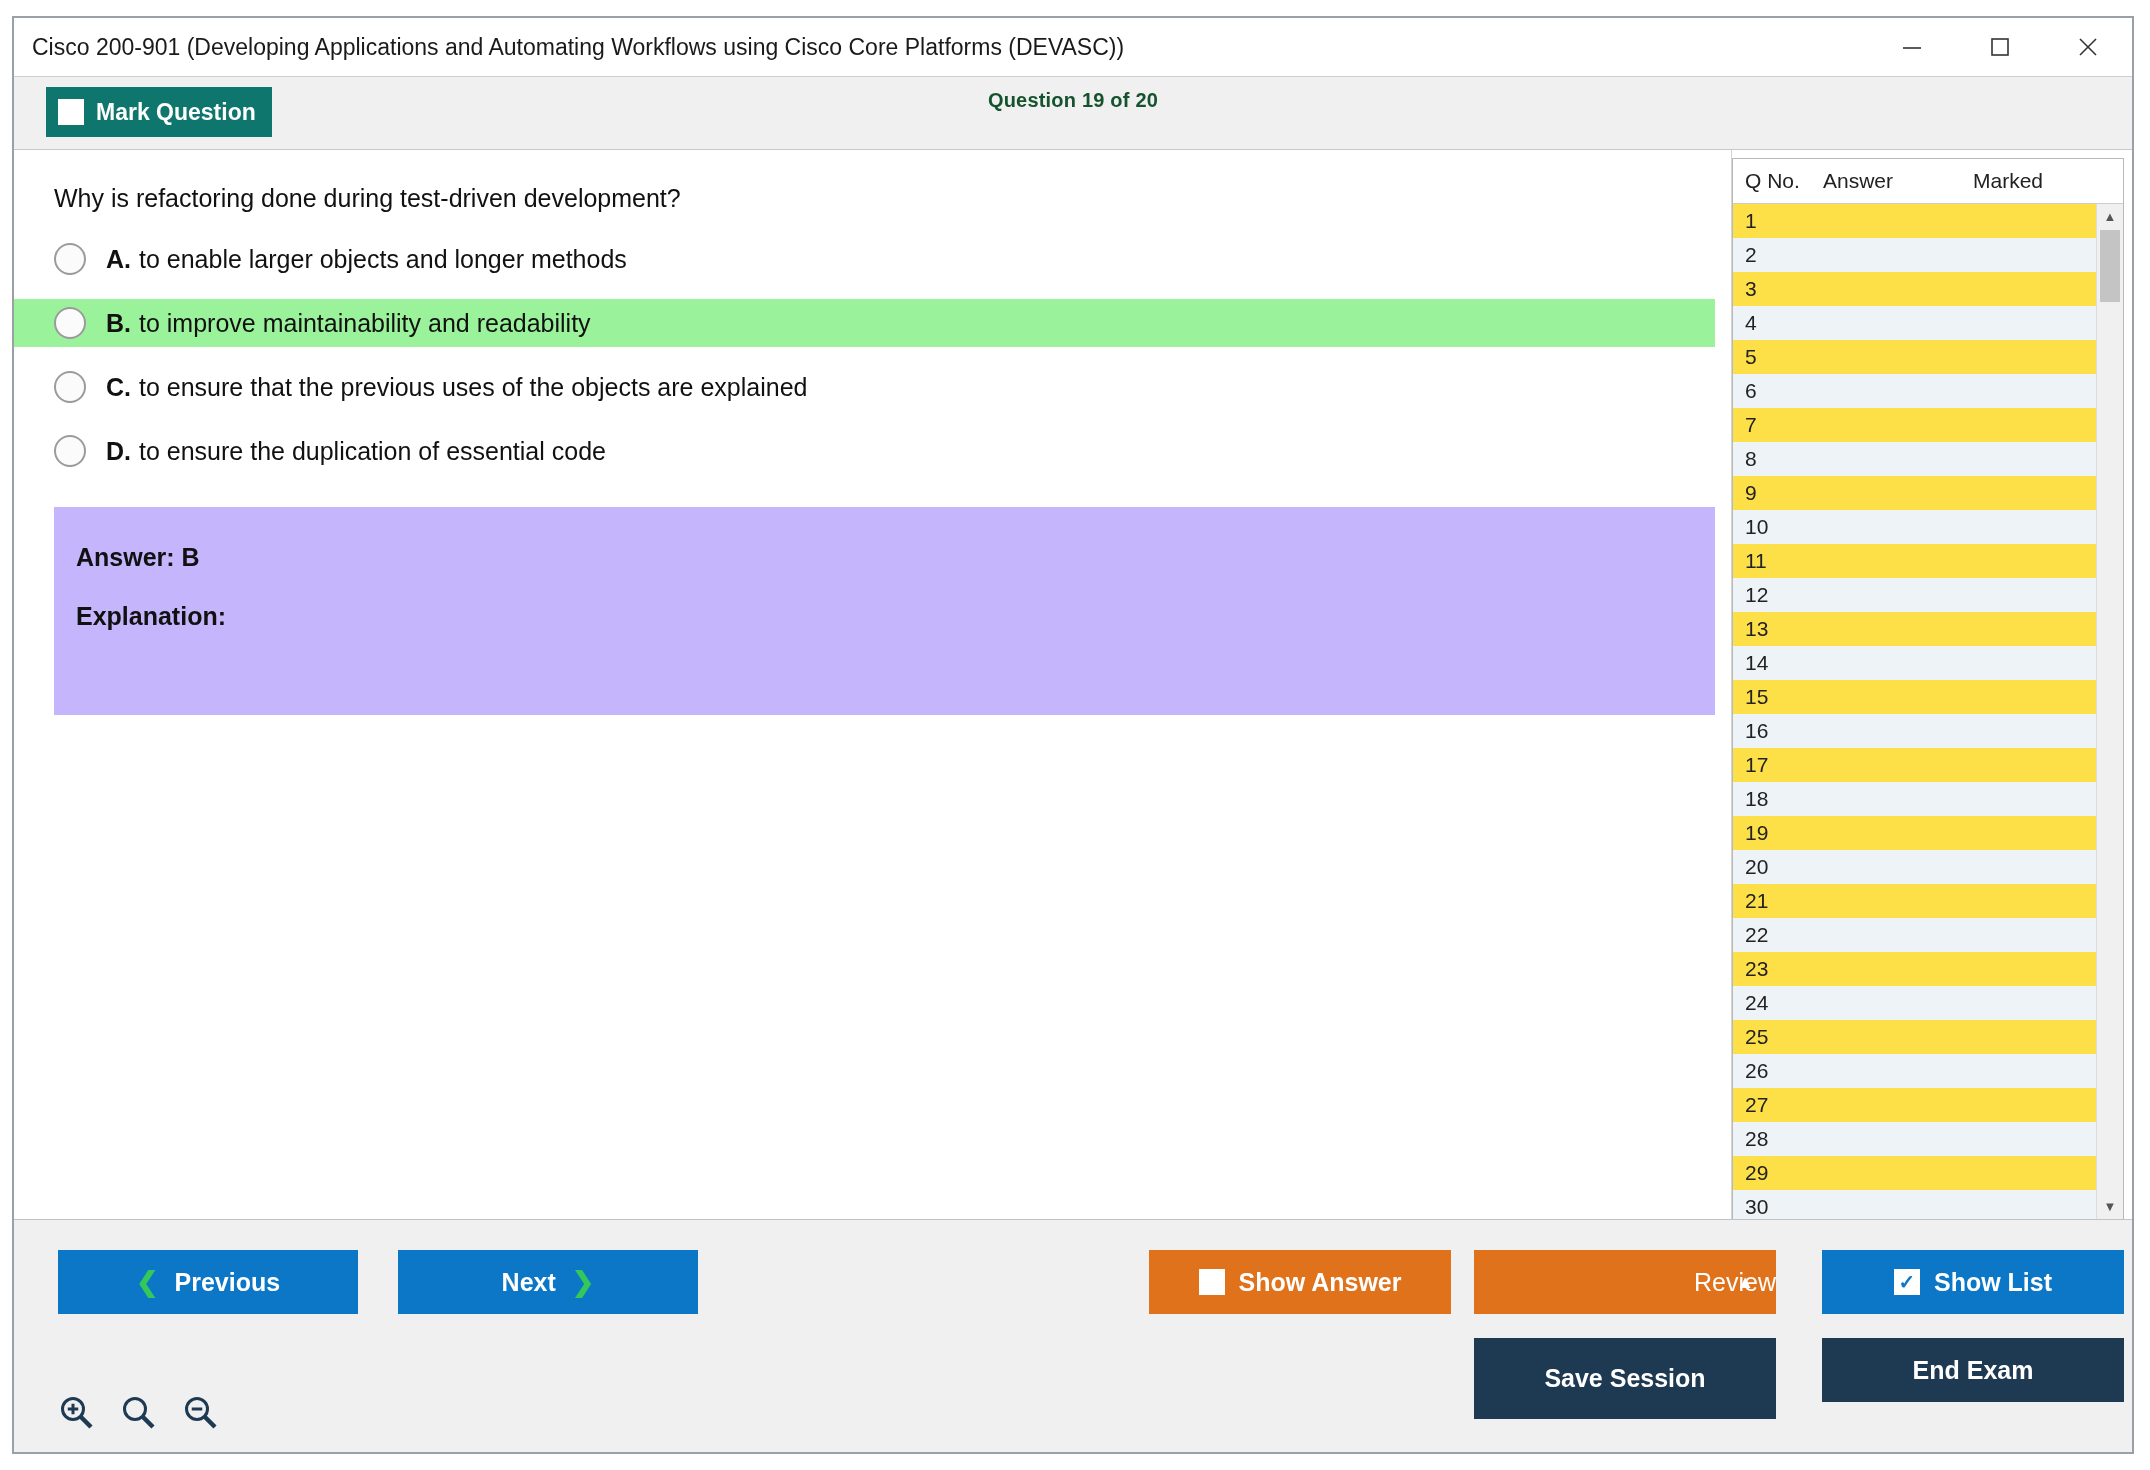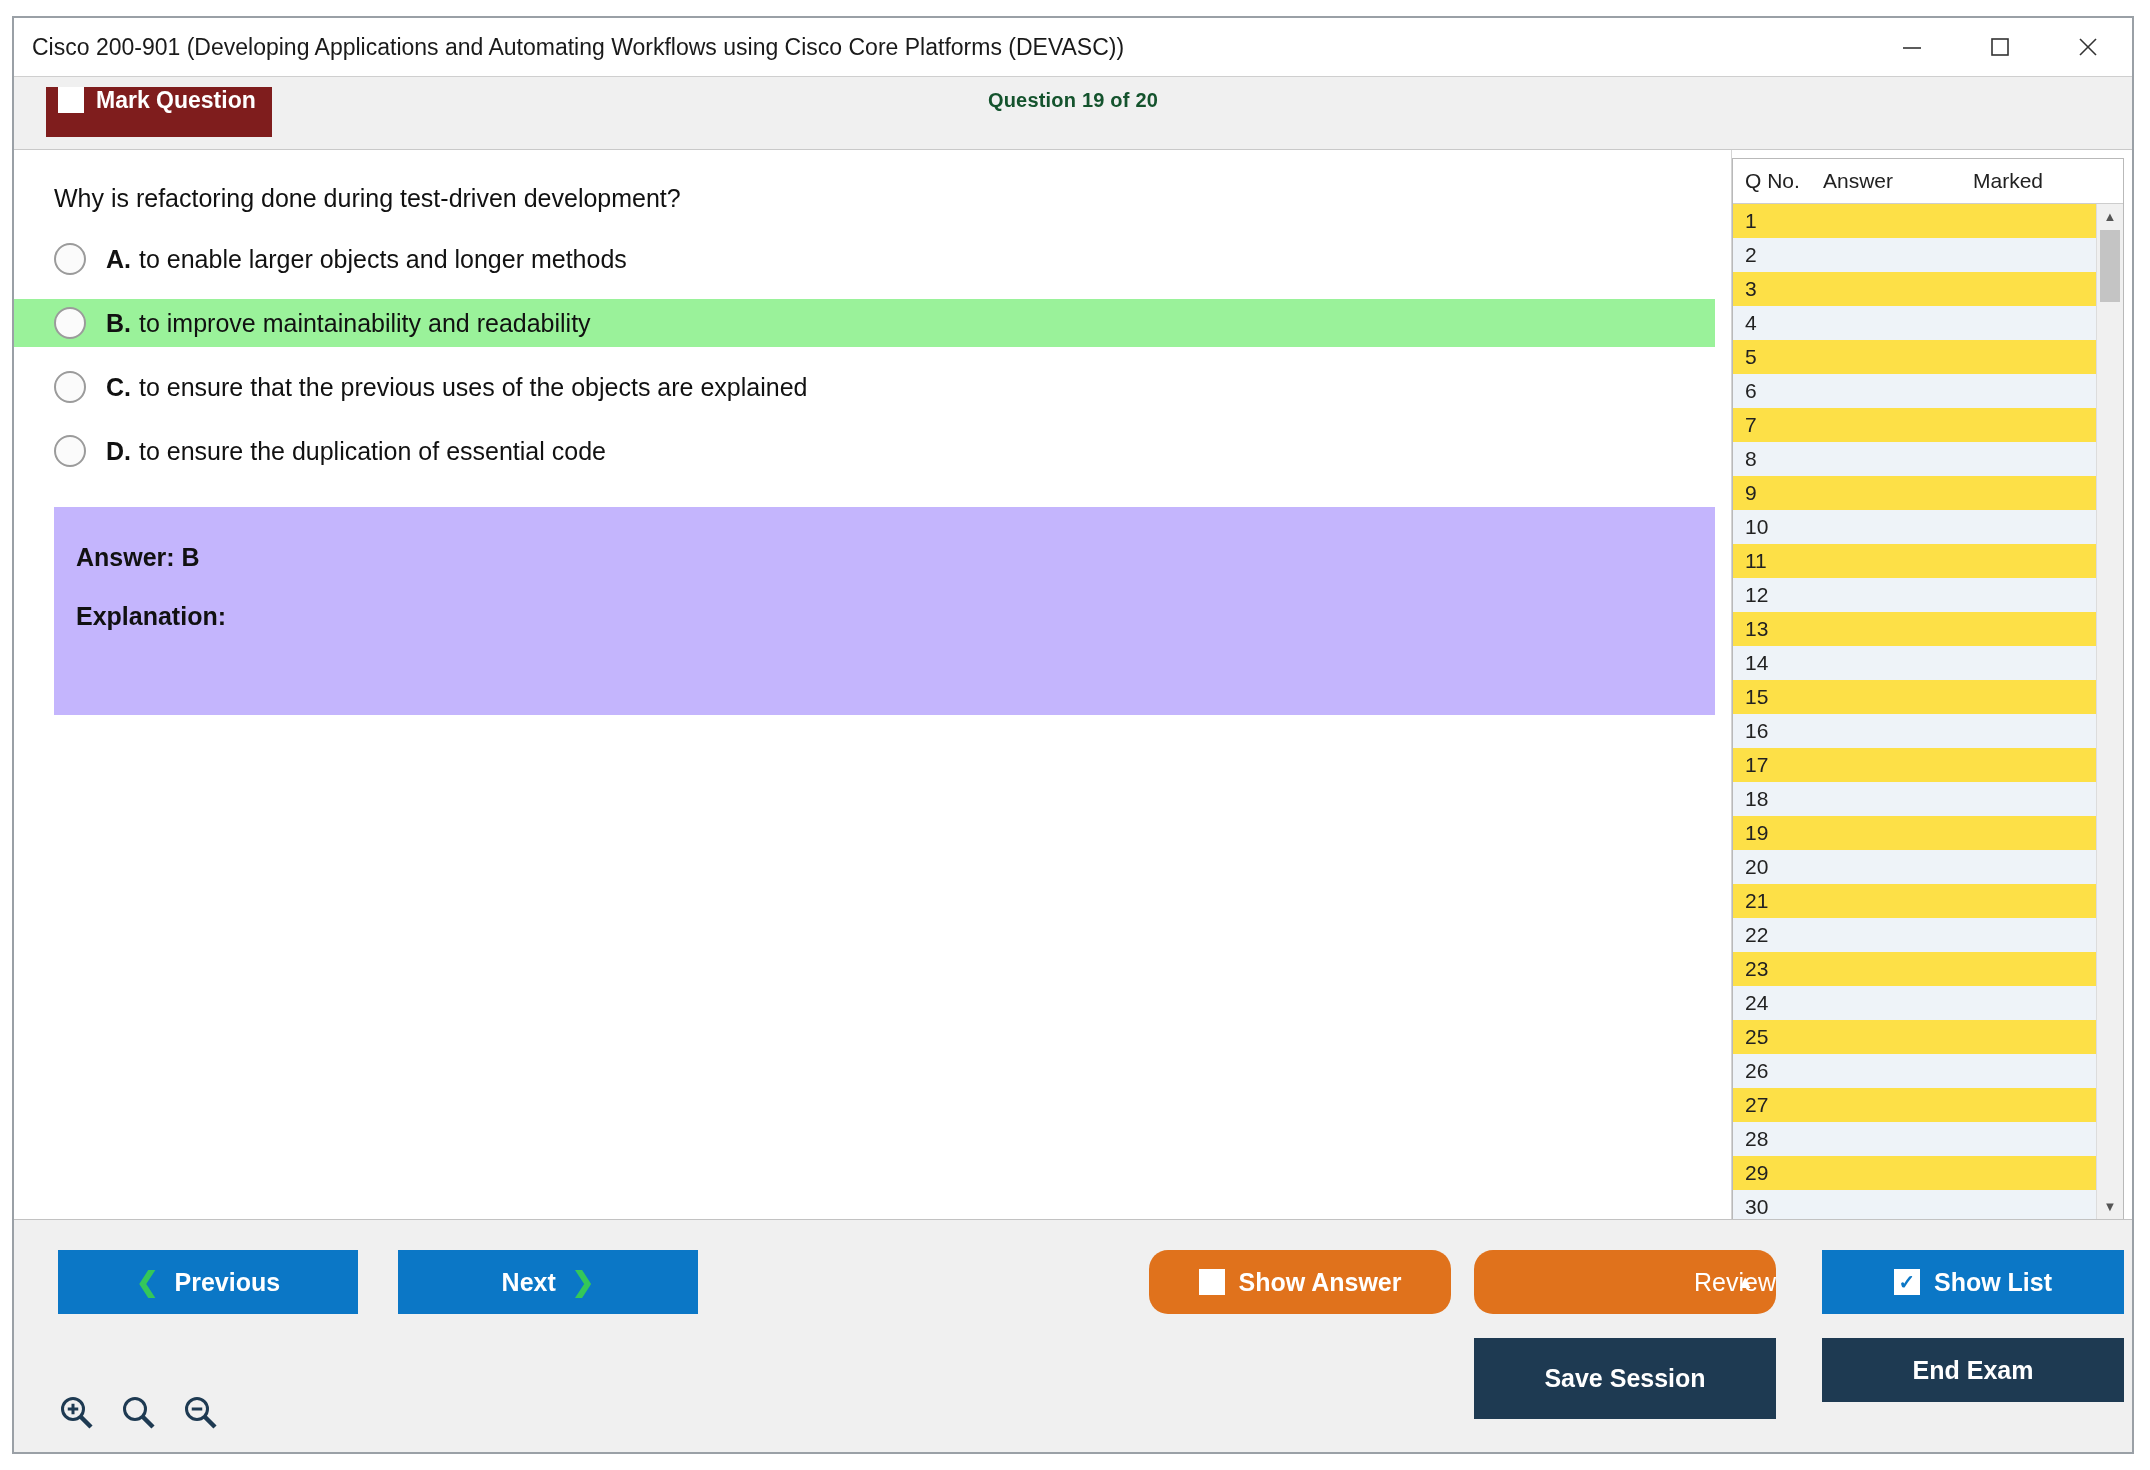--- a/index.html
+++ b/index.html
@@ -58,24 +58,24 @@
     flex: 0 0 72px;
     background: #f0f0f0;
     position: relative;
     border-bottom: 1px solid #c9c9c9;
   }
   .mark-question {
     position: absolute;
     left: 32px;
     top: 10px;
     height: 50px;
-    background: #7f1d1d;
+    background: #0f766e;
     color: #ffffff;
     display: flex;
-    align-items: flex-start;
+    align-items: center;
     padding: 0 16px 0 12px;
     font-weight: bold;
     font-size: 23px;
     box-sizing: border-box;
   }
   .mark-question .box {
     width: 24px;
     height: 24px;
     background: #ffffff;
     border: 1px solid #ffffff;
@@ -242,21 +242,21 @@
     display: flex;
     align-items: center;
     justify-content: center;
     font-size: 25px;
     font-weight: bold;
     color: #ffffff;
     box-sizing: border-box;
     user-select: none;
   }
   .btn-blue { background: #0b77c6; }
-  .btn-orange { background: #e0721c; border-radius: 19px; }
+  .btn-orange { background: #e0721c; }
   .btn-navy { background: #1e3a52; }
   .btn .chev { color: #34c759; font-size: 27px; font-weight: bold; }
   .btn .cbox {
     width: 26px;
     height: 26px;
     background: #ffffff;
     margin-right: 14px;
     flex: 0 0 auto;
     display: flex;
     align-items: center;

